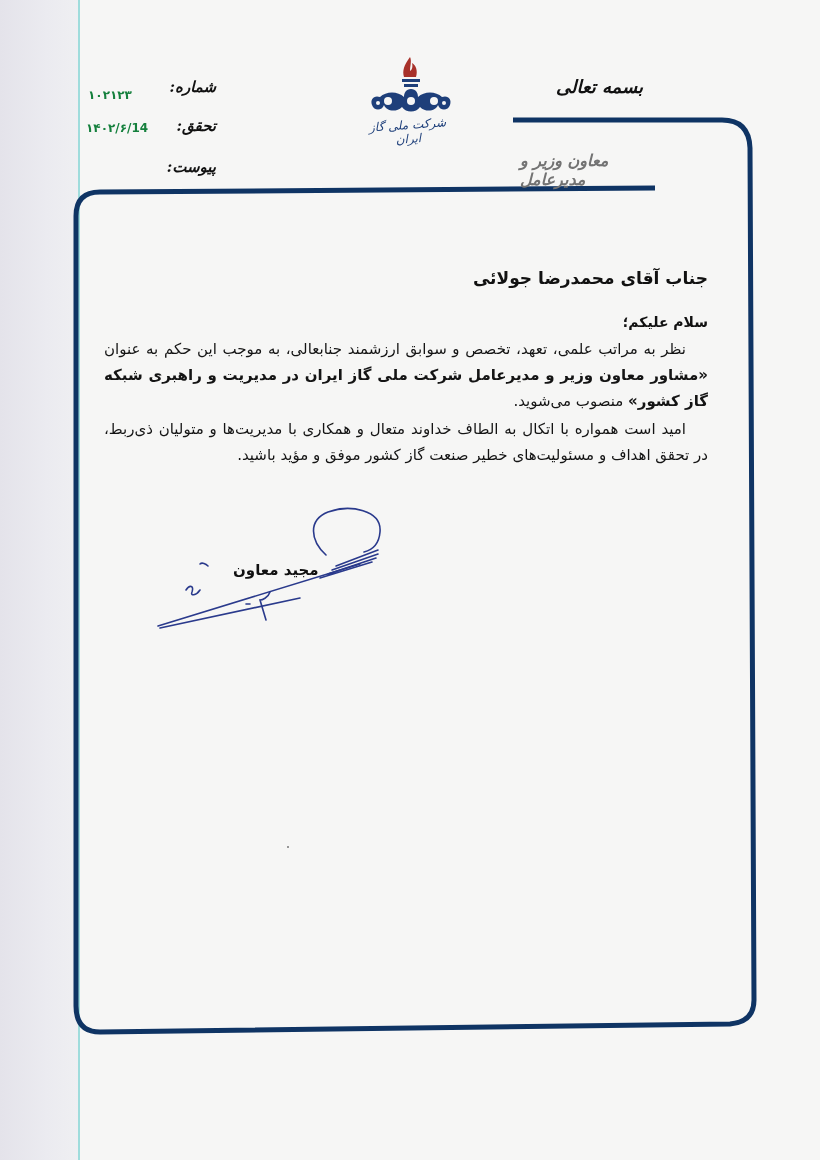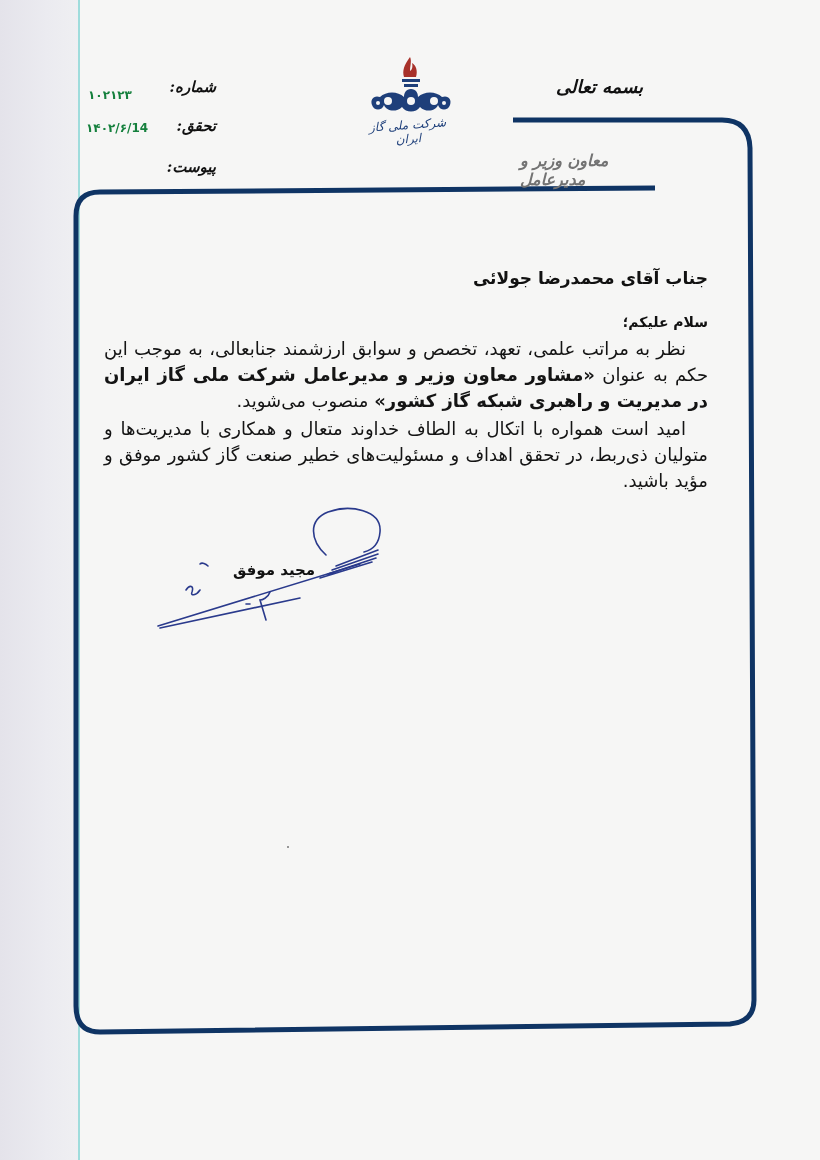--- a/index.html
+++ b/index.html
@@ -45,21 +45,21 @@
       font-size: 16px; direction: rtl; color: #737373;
     }
     svg.frame { position: absolute; left: 0; top: 0; }
     .letter {
       position: absolute; left: 104px; top: 268px; width: 604px;
       direction: rtl; text-align: right; font-family: "DejaVu Sans", sans-serif;
     }
     .recipient { font-size: 17px; font-weight: bold; margin-bottom: 26px; color: #111; }
     .salutation { font-size: 14px; font-weight: bold; margin-bottom: 6px; color: #111; }
     .para {
-      font-size: 18px; line-height: 26px; text-align: justify; text-align-last: right;
+      font-size: 15px; line-height: 26px; text-align: justify; text-align-last: right;
       text-indent: 22px; color: #141414; margin-bottom: 2px;
     }
     .para b { font-weight: bold; }
     .signer {
       position: absolute; left: 233px; top: 561px; font-size: 15px; font-weight: bold;
       direction: rtl; color: #111;
     }
     svg.sig { position: absolute; left: 150px; top: 500px; }
     .dot { position: absolute; left: 287px; top: 846px; width: 2px; height: 2px; background: #777; border-radius: 50%; }
   </style>
@@ -119,15 +119,15 @@
     <path d="M 176 55 C 160 40 158 20 178 12 C 200 4 232 10 230 32 C 229 44 222 50 214 52"></path>
     <path d="M 228 50 L 186 66 M 228 54 L 182 70 M 226 58 L 178 74 M 222 62 L 170 78"></path>
     <path d="M 210 64 L 8 126"></path>
     <path d="M 150 98 L 10 128"></path>
     <path d="M 120 92 C 118 98 112 100 110 100 L 116 120"></path>
     <path d="M 96 104 L 100 104"></path>
     <path d="M 50 64 C 52 62 56 64 58 66"></path>
     <path d="M 36 90 C 40 84 44 86 42 92 C 40 96 46 96 50 90"></path>
   </g>
 </svg>
-<div class="signer">مجید موفق</div>
+<div class="signer">مجید معاون</div>
 
 <div class="dot"></div>
 
 </body></html>

